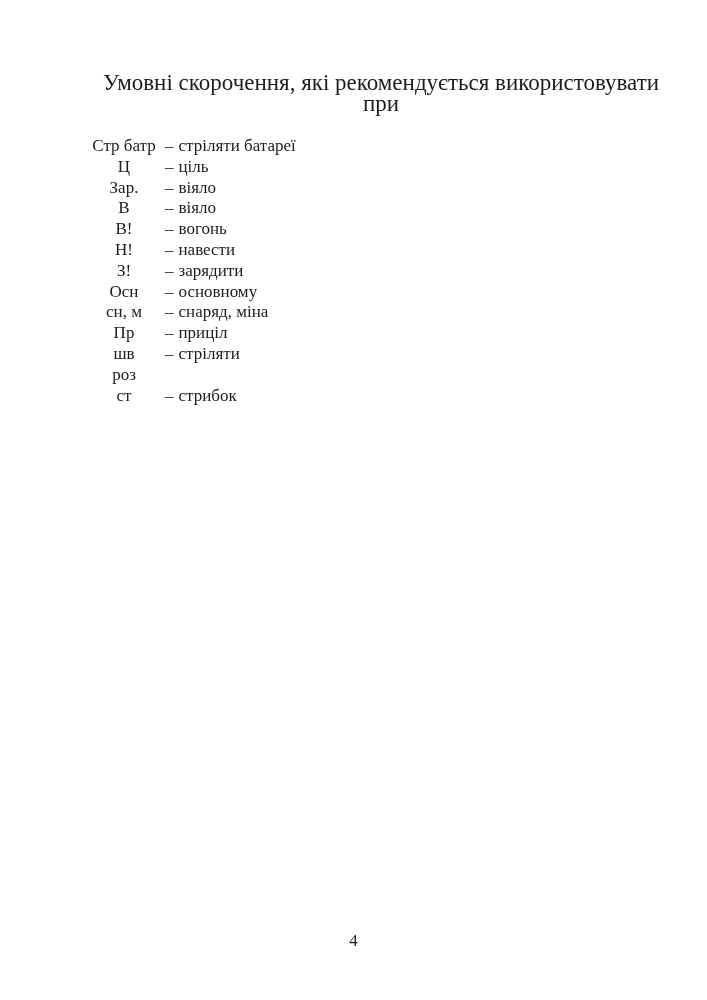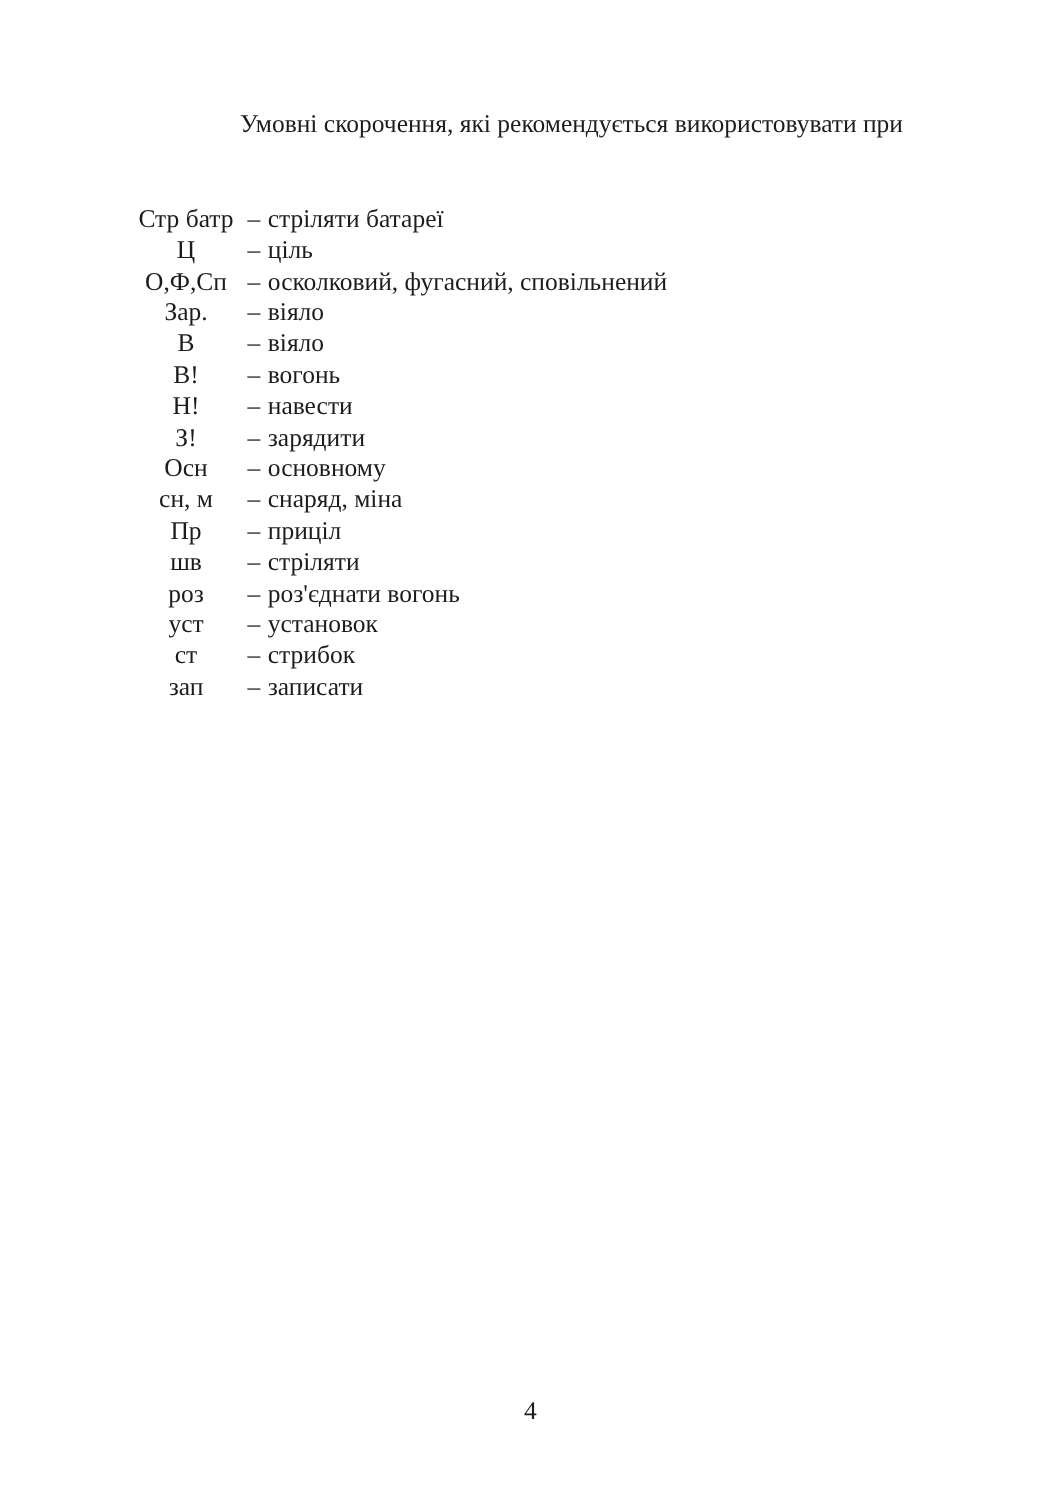--- a/index.html
+++ b/index.html
@@ -16,21 +16,21 @@
     color: #1c1c1c;
     overflow: hidden;
   }
   .title {
     position: absolute;
     top: 72px;
     left: 100px;
     width: 562px;
     margin: 0;
     text-align: center;
-    font-size: 17px;
+    font-size: 23px;
     font-weight: normal;
     line-height: 21px;
   }
   .abbrev-list {
     position: absolute;
     top: 136px;
     left: 83px;
     right: 30px;
     text-align: center;
   }
@@ -71,24 +71,20 @@
     <span class="abbrev-term">Стр батр</span>
     <span class="abbrev-def"><span class="abbrev-sep">–</span><span>стріляти батареї</span></span>
   </div>
 
   <div class="abbrev-row">
     <span class="abbrev-term">Ц</span>
     <span class="abbrev-def"><span class="abbrev-sep">–</span><span>ціль</span></span>
   </div>
 
 
-  <div class="abbrev-row">
-    <span class="abbrev-term">О,Ф,Сп</span>
-    <span class="abbrev-def"><span class="abbrev-sep">–</span><span>осколковий, фугасний, сповільнений</span></span>
-  </div>
 
   <div class="abbrev-row">
     <span class="abbrev-term">Зар.</span>
     <span class="abbrev-def"><span class="abbrev-sep">–</span><span>віяло</span></span>
   </div>
 
   <div class="abbrev-row">
     <span class="abbrev-term">В</span>
     <span class="abbrev-def"><span class="abbrev-sep">–</span><span>віяло</span></span>
   </div>
@@ -123,35 +119,26 @@
     <span class="abbrev-def"><span class="abbrev-sep">–</span><span>приціл</span></span>
   </div>
 
   <div class="abbrev-row">
     <span class="abbrev-term">шв</span>
     <span class="abbrev-def"><span class="abbrev-sep">–</span><span>стріляти</span></span>
   </div>
 
   <div class="abbrev-row">
     <span class="abbrev-term">роз</span>
-    <span class="abbrev-def"><span class="abbrev-sep">–</span><span>роз'єднати вогонь</span></span>
   </div>
 
 
-  <div class="abbrev-row">
-    <span class="abbrev-term">уст</span>
-    <span class="abbrev-def"><span class="abbrev-sep">–</span><span>установок</span></span>
-  </div>
 
   <div class="abbrev-row">
     <span class="abbrev-term">ст</span>
     <span class="abbrev-def"><span class="abbrev-sep">–</span><span>стрибок</span></span>
   </div>
 
-  <div class="abbrev-row">
-    <span class="abbrev-term">зап</span>
-    <span class="abbrev-def"><span class="abbrev-sep">–</span><span>записати</span></span>
-  </div>
 </div>
 
   <div class="page-number">4</div>
 
 </div>
 
 </body></html>

